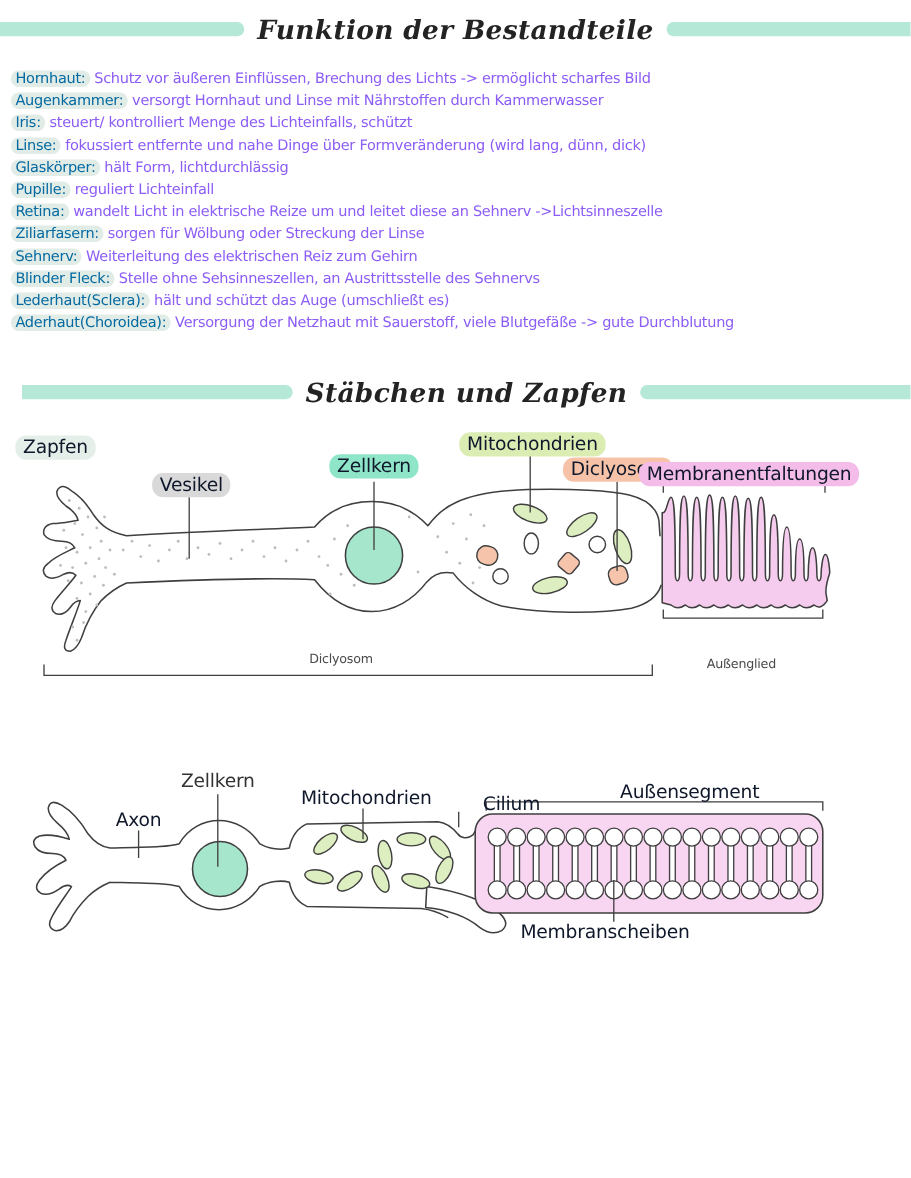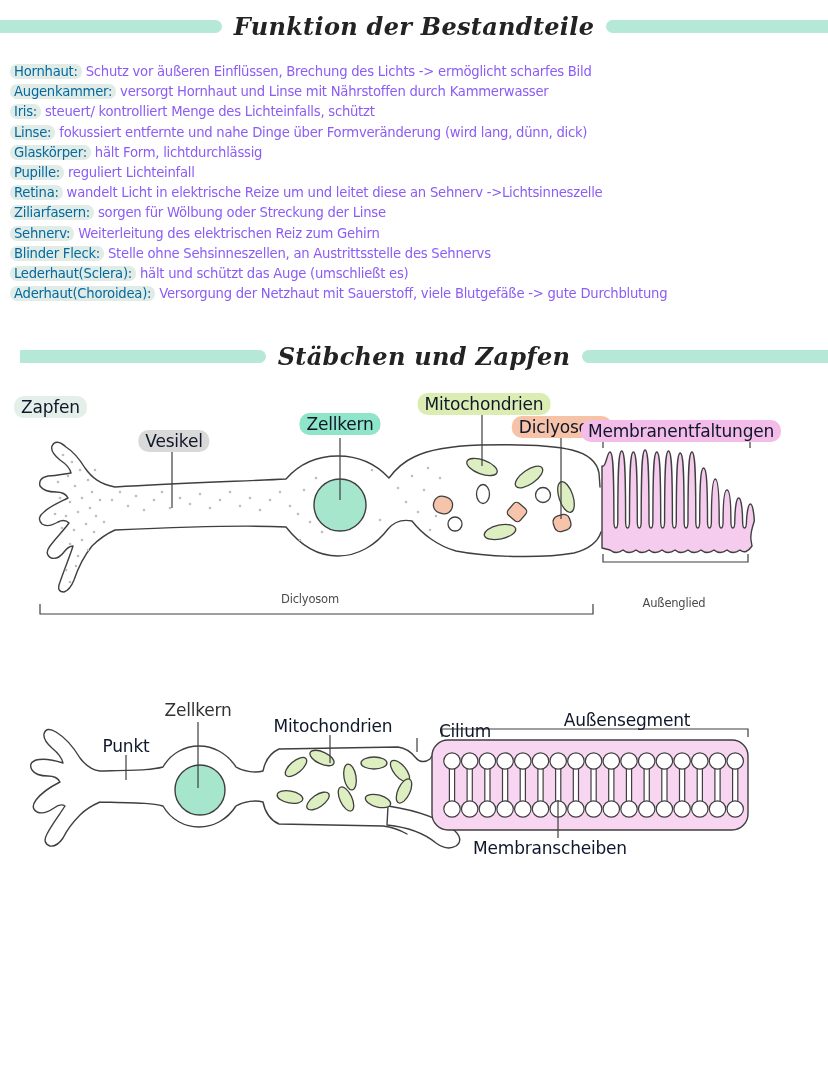--- a/index.html
+++ b/index.html
@@ -244,20 +244,20 @@
 
   <div class="lbl pill p-pale" style="left:14px;top:396px;">Zapfen</div>
   <div class="lbl pill p-gray ctr" style="left:174px;top:430px;">Vesikel</div>
   <div class="lbl pill p-mint ctr" style="left:340px;top:413px;">Zellkern</div>
   <div class="lbl pill p-green ctr" style="left:484px;top:393px;">Mitochondrien</div>
   <div class="lbl pill p-orange ctr" style="left:562px;top:416px;">Diclyosom</div>
   <div class="lbl pill p-pink ctr" style="left:681px;top:420px;text-align:right;">Membranentfaltungen</div>
   <div class="lbl plain-sm ctr" style="left:674px;top:596px;">Außenglied</div>
   <div class="lbl plain-sm ctr" style="left:310px;top:592px;">Diclyosom</div>
 
-  <div class="lbl ctr" style="left:126px;top:736px;">Punkt</div>
+  <div class="lbl ctr" style="left:126px;top:736px;">Axon</div>
   <div class="lbl big ctr" style="left:198px;top:700px;">Zellkern</div>
   <div class="lbl ctr" style="left:333px;top:716px;">Mitochondrien</div>
   <div class="lbl ctr" style="left:417px;top:721px;margin-left:48px;">Cilium</div>
   <div class="lbl ctr" style="left:591px;top:710px;margin-left:36px;">Außensegment</div>
   <div class="lbl ctr" style="left:550px;top:838px;">Membranscheiben</div>
 
 </div>
 
 </body></html>

